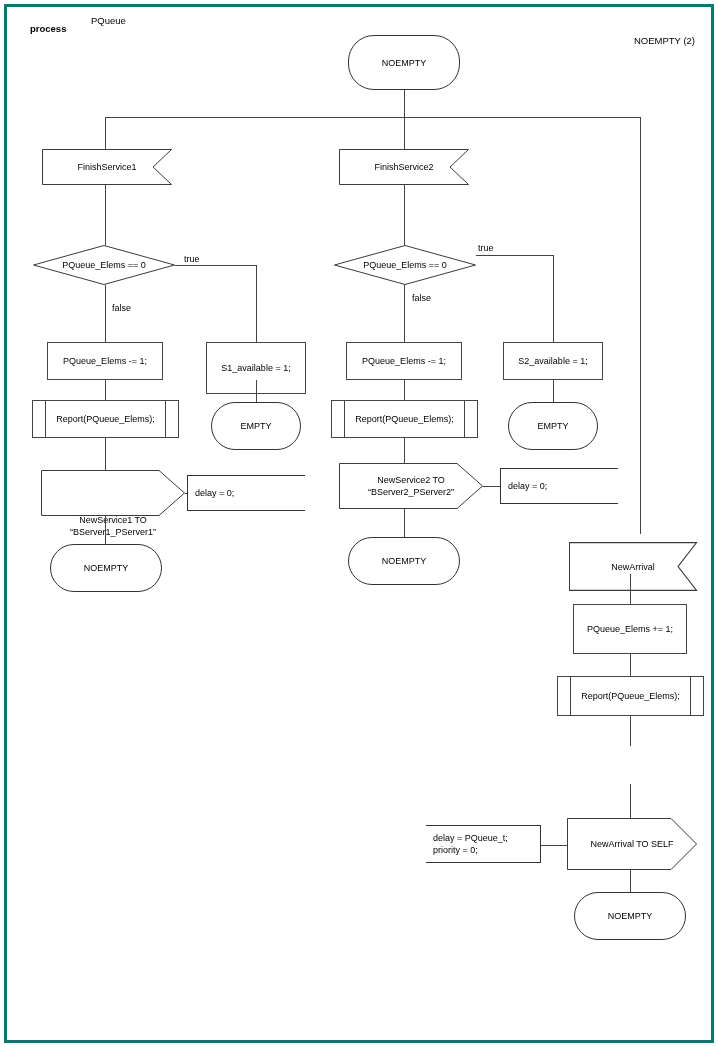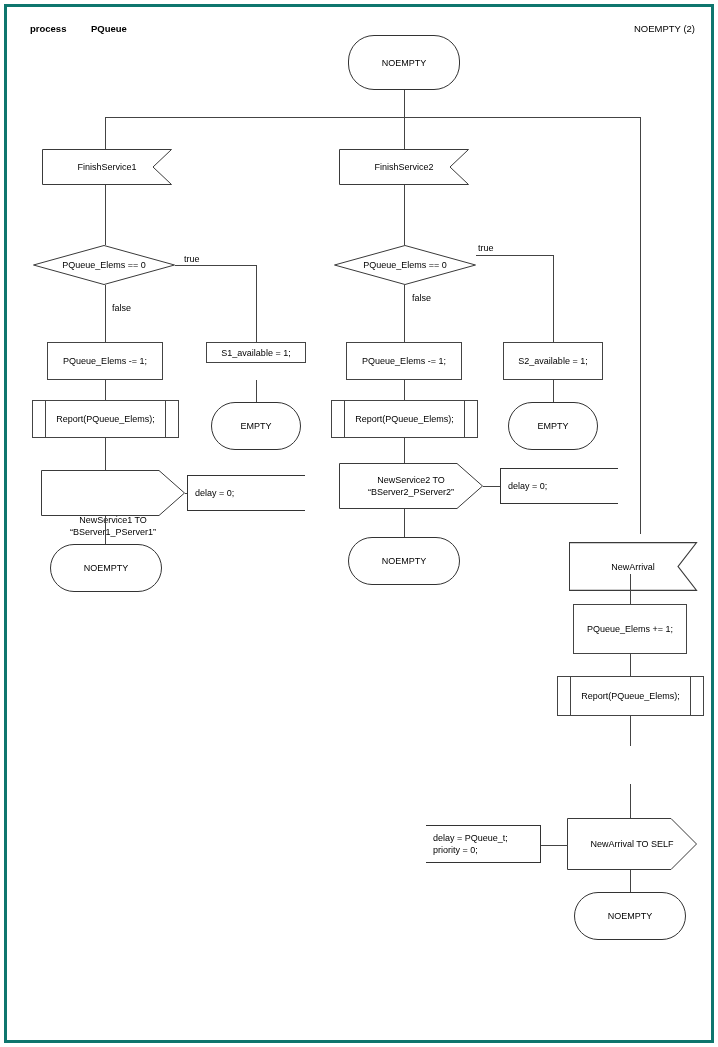--- a/index.html
+++ b/index.html
@@ -44,22 +44,22 @@
   .shp path,.shp polygon{fill:#fff;stroke:#3a3a3a;stroke-width:1;}
 
   .edge-lbl{position:absolute;font-size:9px;white-space:nowrap;}
 </style>
 </head>
 <body>
 
 <div id="page">
 
   <div class="hdr b" style="left:23px;top:16px;">process</div>
-  <div class="hdr" style="left:84px;top:16px;font-weight:bold;">PQueue</div>
-  <div class="hdr" style="right:16px;top:16px;">NOEMPTY (2)</div>
+  <div class="hdr" style="left:84px;top:8px;">PQueue</div>
+  <div class="hdr" style="right:16px;top:28px;">NOEMPTY (2)</div>
 
   <div class="node state" style="left:341px;top:28px;width:112px;height:55px;">
     <span class="lbl">NOEMPTY</span>
   </div>
   <div class="ln v" style="left:397px;top:83px;height:27px;"></div>
 
   <div class="ln h" style="left:98px;top:110px;width:536px;"></div>
   <div class="ln v" style="left:98px;top:110px;height:32px;"></div>
   <div class="ln v" style="left:397px;top:110px;height:32px;"></div>
   <div class="ln v" style="left:633px;top:110px;height:417px;"></div>
@@ -76,21 +76,21 @@
     <svg class="shp" viewBox="0 0 142 40" preserveAspectRatio="none">
       <polygon points="0.5,20 71,0.5 141.5,20 71,39.5"></polygon>
     </svg>
     <span class="lbl">PQueue_Elems == 0</span>
   </div>
   <div class="edge-lbl" style="left:177px;top:247px;">true</div>
   <div class="edge-lbl" style="left:105px;top:296px;">false</div>
 
   <div class="ln h" style="left:168px;top:258px;width:81px;"></div>
   <div class="ln v" style="left:249px;top:258px;height:77px;"></div>
-  <div class="node task" style="left:199px;top:335px;width:100px;height:21px;">
+  <div class="node task" style="left:199px;top:335px;width:100px;height:52px;">
     <span class="lbl">S1_available = 1;</span>
   </div>
   <div class="ln v" style="left:249px;top:373px;height:22px;"></div>
   <div class="node state" style="left:204px;top:395px;width:90px;height:48px;">
     <span class="lbl">EMPTY</span>
   </div>
 
   <div class="ln v" style="left:98px;top:278px;height:57px;"></div>
   <div class="node task" style="left:40px;top:335px;width:116px;height:38px;">
     <span class="lbl">PQueue_Elems -= 1;</span>

